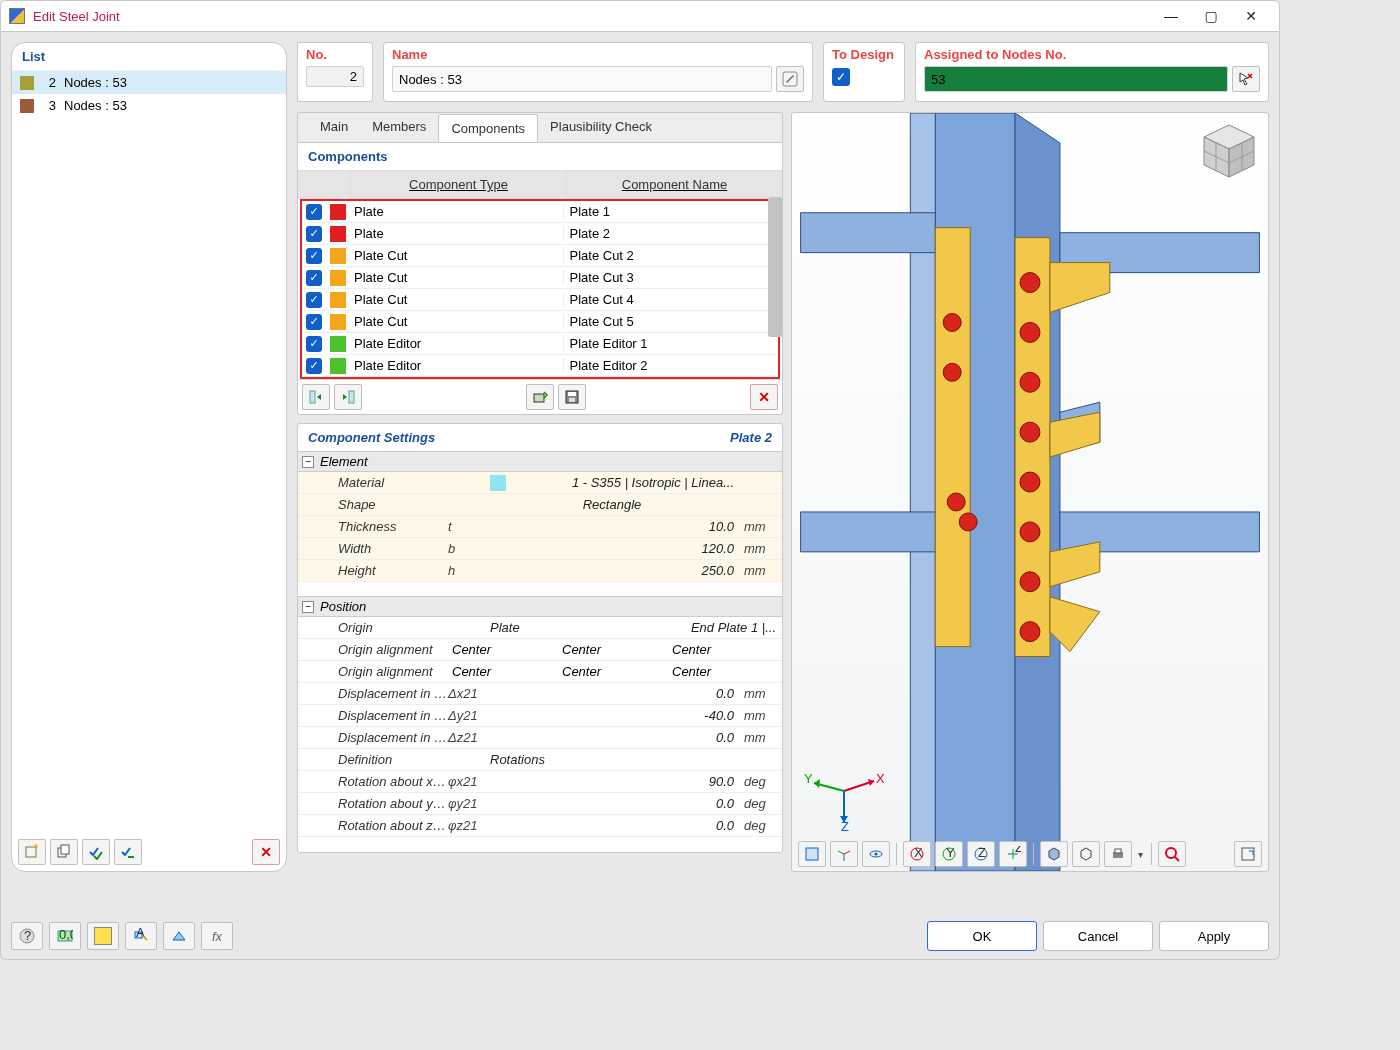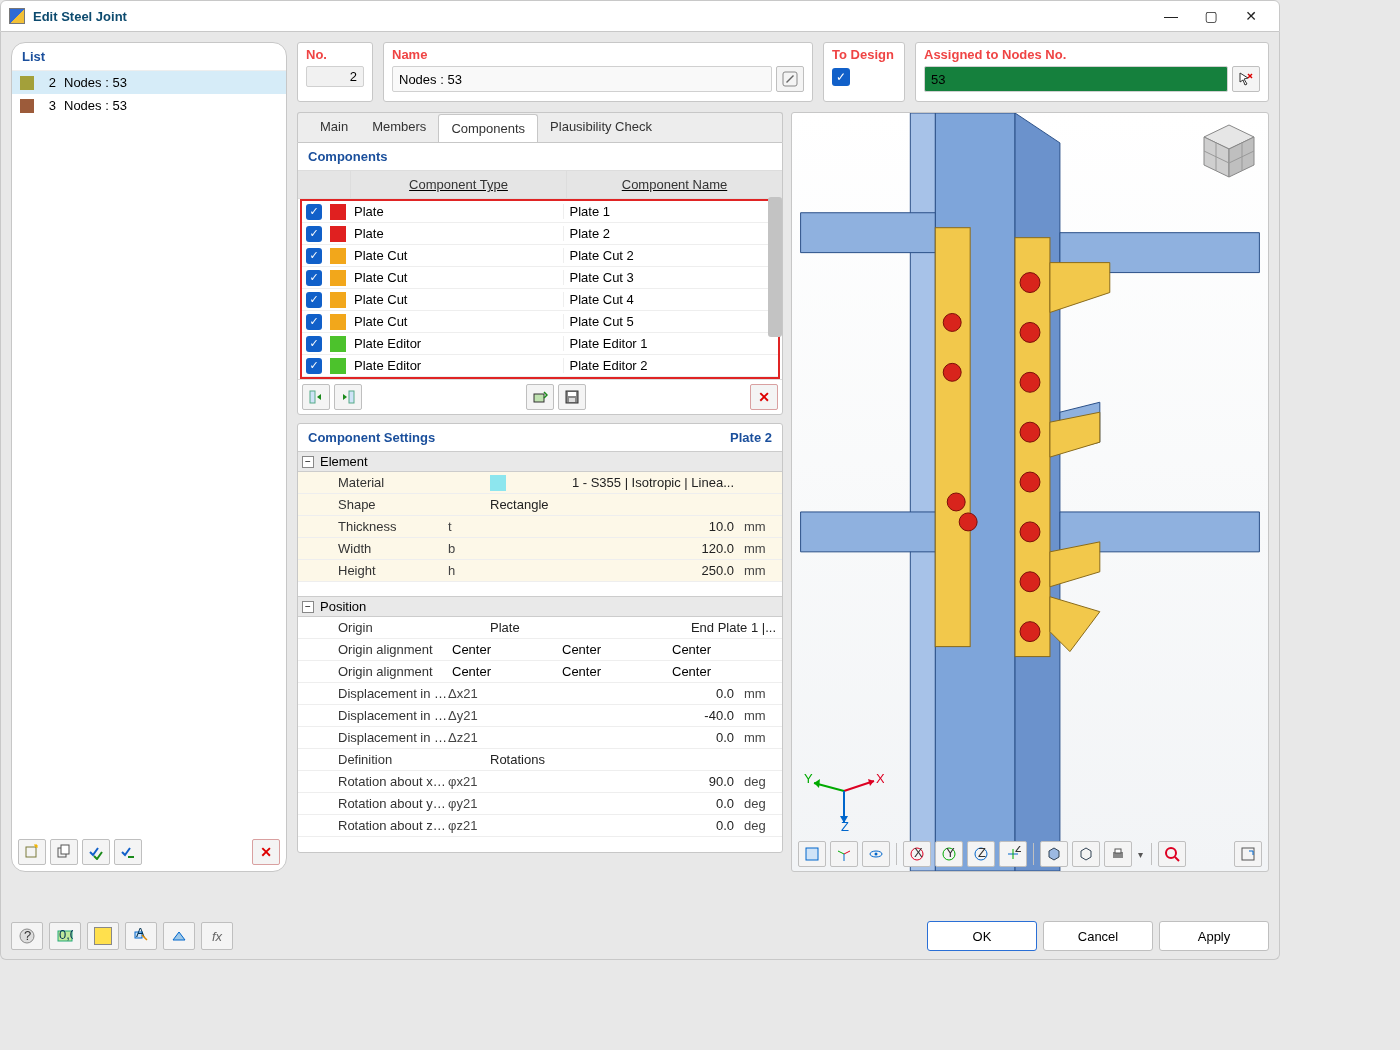--- a/index.html
+++ b/index.html
@@ -1,21 +1,21 @@
 <!DOCTYPE html>
 <html><head>
 <meta charset="utf-8">
 <style>
 * { margin: 0; padding: 0; box-sizing: border-box; font-family: "Segoe UI", Arial, sans-serif; font-size: 13px; }
 body { background: #e8e8e8; width: 1280px; height: 960px; overflow: hidden; position: relative; }
 
 
 .titlebar { height: 32px; background: #fff; display: flex; align-items: center; padding: 0 8px; border: 1px solid #c8c8c8; border-radius: 6px 6px 0 0; }
 .titlebar .app-icon { width: 16px; height: 16px; margin-right: 8px; background: linear-gradient(135deg,#2f6bd6 0 50%,#f2c037 50% 100%); border: 1px solid #777; }
-.titlebar .title { flex: 1; color: #0c4a6e; font-weight: bold; }
+.titlebar .title { flex: 1; color: #be185d; }
 .titlebar .winbtn { width: 40px; height: 24px; display: flex; align-items: center; justify-content: center; font-size: 14px; color: #222; }
 
 
 .frame { position: absolute; top: 32px; left: 0; right: 0; bottom: 0; background: #e8e8e8; border: 1px solid #c8c8c8; border-top: none; border-radius: 0 0 6px 6px; padding: 10px; }
 
 
 .left-panel { position: absolute; left: 10px; top: 10px; width: 276px; height: 830px; background: #fff; border: 1px solid #c7c7c7; border-radius: 14px; }
 .left-panel .panel-title { padding: 6px 10px; color: #1a4f9c; font-weight: 600; border-bottom: 1px solid #eee; }
 .left-panel .list-row { display: flex; align-items: center; padding: 4px 8px; gap: 8px; }
 .left-panel .list-row.selected { background: #d6ecf8; }
@@ -62,21 +62,21 @@
 .comp-panel .row .chk { width:24px; display:flex; justify-content:center; }
 .comp-panel .row .chk span { width:16px; height:16px; background:#1160c9; border-radius:3px; color:#fff; font-size:11px; display:flex; align-items:center; justify-content:center; }
 .comp-panel .row .sw { width:16px; height:16px; margin:0 4px; }
 .comp-panel .row .type { flex:1; padding-left:4px; }
 .comp-panel .row .name { flex:1; padding-left:6px; border-left:1px solid #eee; }
 .comp-panel .scrollbar { position:absolute; right:0; top:54px; width:14px; height:140px; background:#c3c3c3; border-radius:3px; }
 .comp-panel .tools { display:flex; gap:4px; padding:4px; border-top:1px solid #ddd; }
 .comp-panel .tools .spacer { flex:1; }
 
 
-.settings-panel { margin-top:8px; border:1px solid #c7c7c7; border-radius:3px; background:#fff; height:430px; overflow:hidden; }
+.settings-panel { margin-top:8px; border:1px solid #c7c7c7; border-radius:3px; background:#fff; height:430px; overflow:hidden;font-style:italic; }
 .settings-panel .title-row { display:flex; padding:6px 10px; }
 .settings-panel .title-row .t { color:#1a4f9c; font-weight:600; flex:1; }
 .settings-panel .title-row .sub { color:#1a4f9c; font-weight:600; }
 .settings-panel .grp-hdr { display:flex; align-items:center; background:#e9e9e9; border-top:1px solid #ccc; border-bottom:1px solid #ccc; padding:2px 4px; gap:6px; }
 .settings-panel .grp-hdr .tw { width:12px; height:12px; border:1px solid #888; background:#fff; display:flex; align-items:center; justify-content:center; font-size:10px; line-height:1; }
 .settings-panel .prop { display:flex; align-items:center; border-bottom:1px solid #eee; height:22px; background:#fdf8e8; }
 .settings-panel .prop.plain { background:#fff; }
 .settings-panel .prop .k { flex:0 0 150px; padding-left:40px; color:#333; white-space:nowrap; overflow:hidden; text-overflow:ellipsis; }
 .settings-panel .prop .sym { width:42px; color:#444; }
 .settings-panel .prop .v { flex:1; text-align:right; padding-right:6px; color:#222; white-space:nowrap; overflow:hidden; text-overflow:ellipsis; }
@@ -330,21 +330,21 @@
       <div class="prop">
           <span class="k">Material</span>
           <span class="sym"></span>
           <span class="swc sw-cyan"></span>
           <span class="v">1 - S355 | Isotropic | Linea...</span>
           <span class="u"></span>
         </div>
       <div class="prop">
           <span class="k">Shape</span>
           <span class="sym"></span>
-          <span class="v" style="text-align:left">Rectangle</span>
+          <span class="v" style="text-align:center">Rectangle</span>
           <span class="u"></span>
         </div>
       <div class="prop">
           <span class="k">Thickness</span>
           <span class="sym">t</span>
           <span class="v">10.0</span>
           <span class="u">mm</span>
         </div>
       <div class="prop">
           <span class="k">Width</span>

